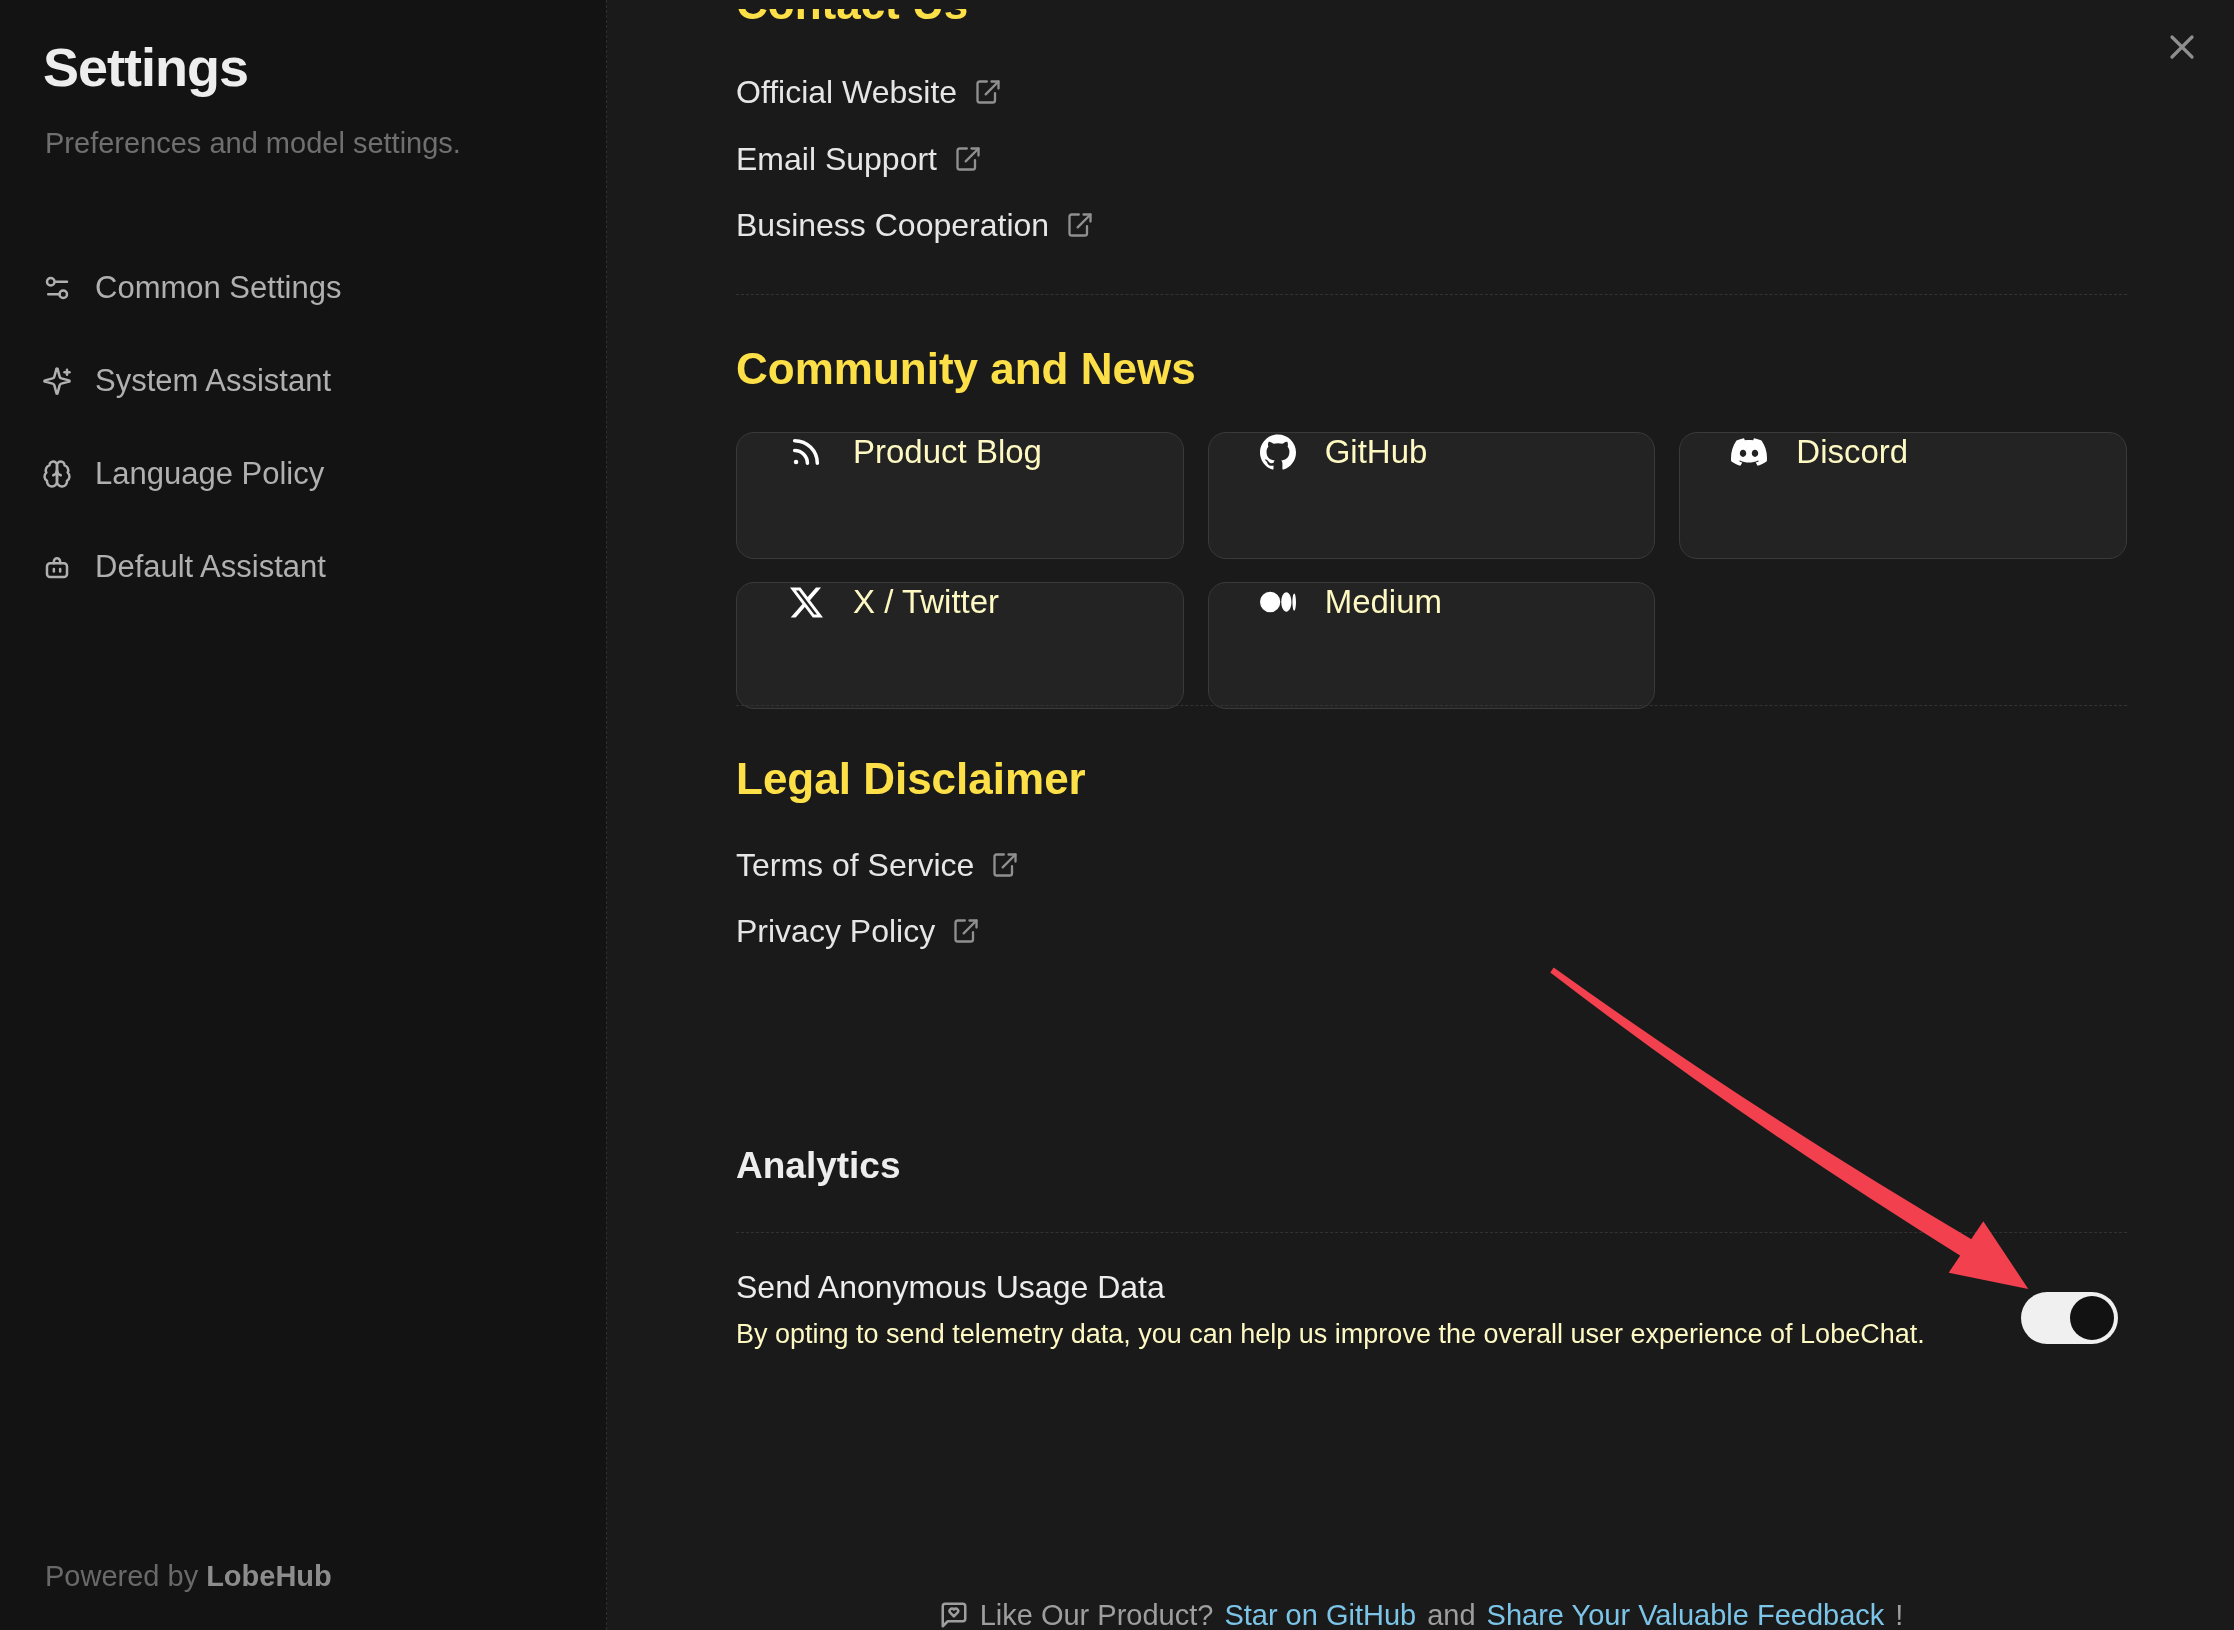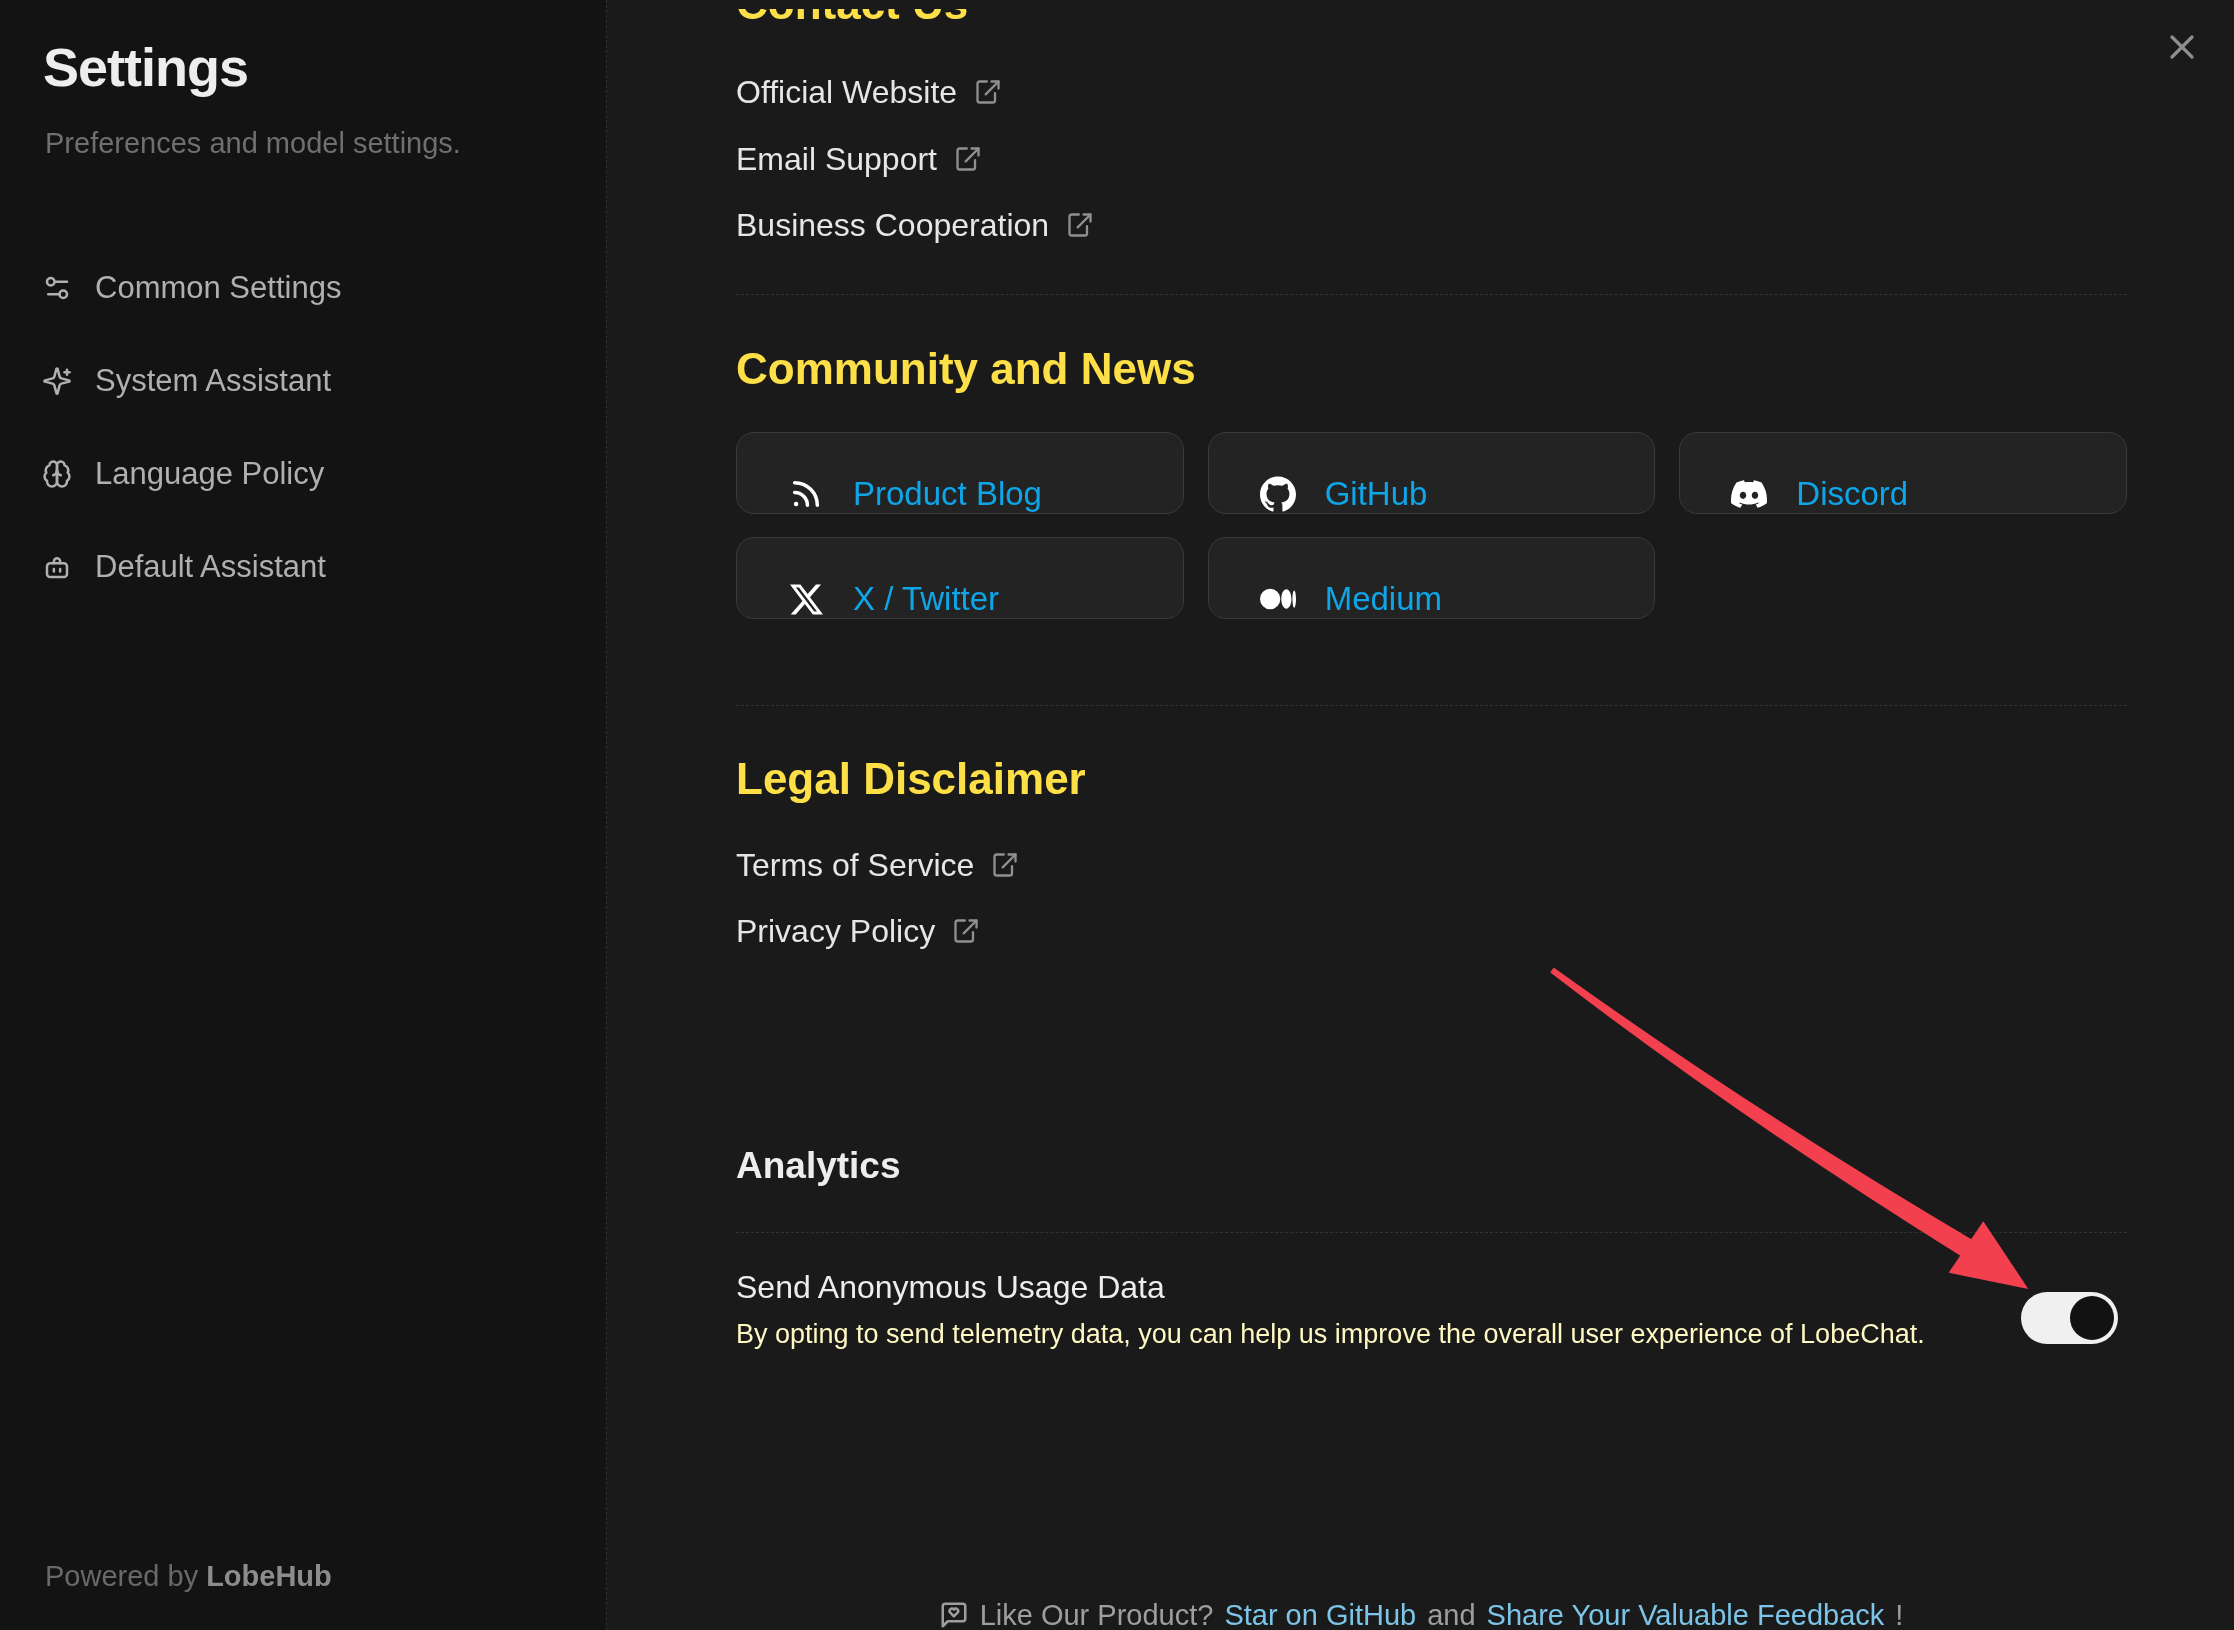--- a/index.html
+++ b/index.html
@@ -29,23 +29,23 @@
           background:#1a1a1a; overflow:hidden; }
   .section-title { position:absolute; left:128px; font-size:44px; font-weight:700; color:#fde047; }
   .divider { position:absolute; left:128px; width:1391px; border-top:1px dashed #333333; }
   .link-row { position:absolute; left:128px; height:42px; display:flex; align-items:center;
               gap:17px; color:#e6e6e6; font-size:32px; cursor:pointer; }
   .ext-ic svg { width:28px; height:28px; stroke:#909090; fill:none; stroke-width:2;
                 stroke-linecap:round; stroke-linejoin:round; display:block; }
 
   .btn-grid { position:absolute; left:128px; top:423px; width:1391px; display:grid;
               grid-template-columns:repeat(3,1fr); column-gap:24px; row-gap:23px; }
-  .com-btn { height:82px; background:#232323; border:1px solid #3a3a3a; border-radius:18px;
-             display:flex; align-items:flex-end; padding-left:50px; gap:28px;
-             color:#0ea5e9; font-size:33px; cursor:pointer; }
+  .com-btn { height:127px; background:#232323; border:1px solid #3a3a3a; border-radius:18px;
+             display:flex; align-items:flex-start; padding-left:50px; gap:28px;
+             color:#fef9c3; font-size:33px; cursor:pointer; }
   .com-btn .logo { width:38px; height:38px; display:flex; align-items:center; justify-content:center; }
   .com-btn svg.fill { width:36px; height:36px; fill:#ffffff; }
   .com-btn svg.stroke { width:34px; height:34px; stroke:#ffffff; fill:none; stroke-width:2.5;
                         stroke-linecap:round; stroke-linejoin:round; }
 
   .analytics-title { position:absolute; left:128px; top:1136px; font-size:37px;
                      font-weight:700; color:#ededed; }
   .setting-label { position:absolute; left:128px; top:1260px; font-size:32px; color:#ededed; }
   .setting-desc { position:absolute; left:128px; top:1310px; font-size:27px; color:#fef9c3; }
 

